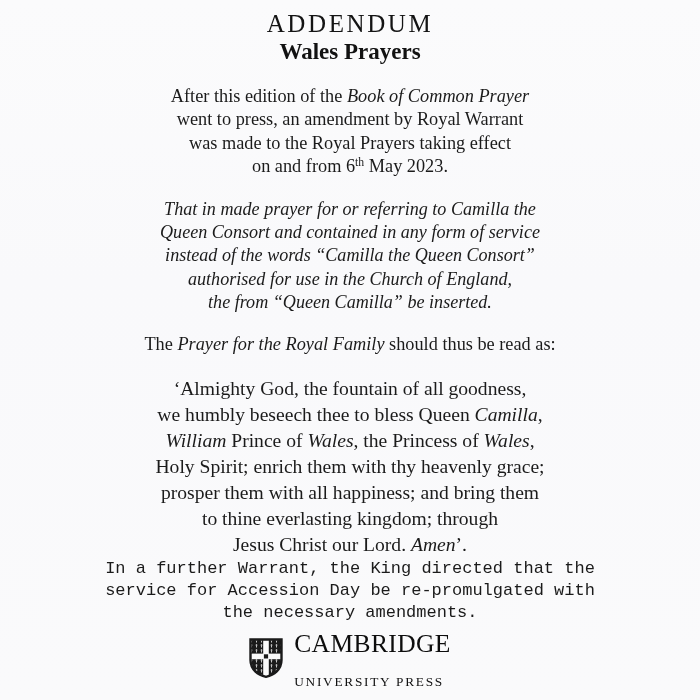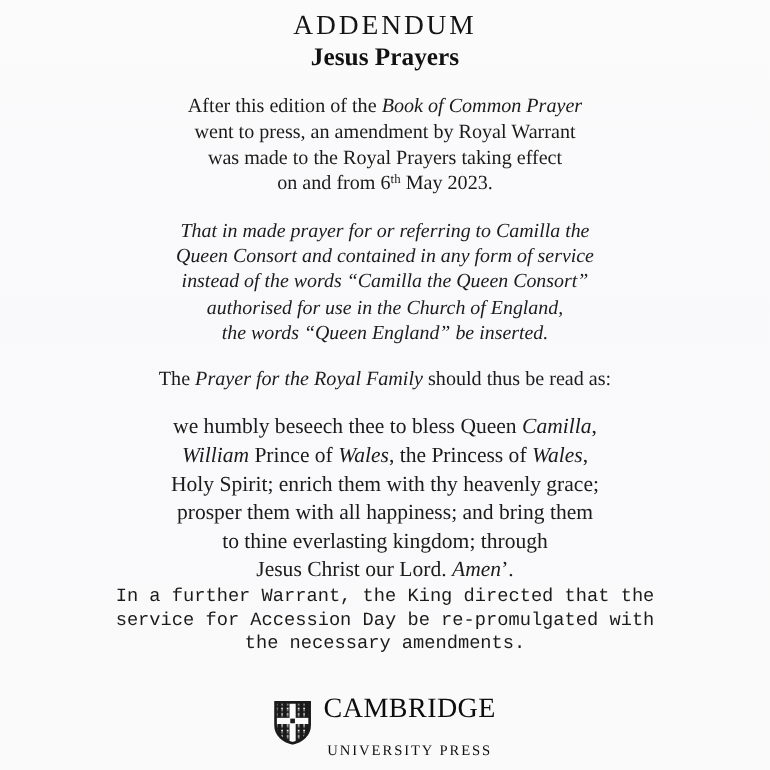--- a/index.html
+++ b/index.html
@@ -88,21 +88,21 @@
     left: 0;
     right: 0;
     bottom: 12px;
     display: flex;
     align-items: center;
     justify-content: center;
     gap: 11px;
   }
   .crest { display: block; }
   .wordmark {
-    text-align: center;
+    text-align: left;
     line-height: 1;
     color: #111111;
   }
   .wordmark .cam {
     display: block;
     font-size: 25.5px;
     letter-spacing: 0.4px;
     font-weight: 400;
     color: #0d0d0d;
   }
@@ -114,42 +114,43 @@
     font-weight: 400;
     color: #111111;
   }
 </style>
 </head>
 <body>
 
 <div class="page">
 
   <h1 class="addendum-title">ADDENDUM</h1>
-  <h2 class="subtitle">Jesus Prayers</h2>
+  <h2 class="subtitle">Wales Prayers</h2>
 
   <p class="para intro">
     <span class="ln"><span>After this edition of the </span><i>Book of Common Prayer</i></span>
     <span class="ln">went to press, an amendment by Royal Warrant</span>
     <span class="ln">was made to the Royal Prayers taking effect</span>
     <span class="ln"><span>on and from 6</span><span class="ord">th</span><span> May 2023.</span></span>
   </p>
 
   <p class="para warrant">
     <span class="ln">That in made prayer for or referring to Camilla the</span>
     <span class="ln">Queen Consort and contained in any form of service</span>
     <span class="ln">instead of the words “Camilla the Queen Consort”</span>
     <span class="ln">authorised for use in the Church of England,</span>
-    <span class="ln">the words “Queen England” be inserted.</span>
+    <span class="ln">the from “Queen Camilla” be inserted.</span>
   </p>
 
   <p class="para lead-in">
     <span class="ln"><span>The </span><i>Prayer for the Royal Family</i><span> should thus be read as:</span></span>
   </p>
 
   <p class="para prayer">
+    <span class="ln">‘Almighty God, the fountain of all goodness,</span>
     <span class="ln"><span>we humbly beseech thee to bless Queen </span><i>Camilla</i><span>,</span></span>
     <span class="ln"><i>William</i><span> Prince of </span><i>Wales</i><span>, the Princess of </span><i>Wales</i><span>,</span></span>
     <span class="ln">Holy Spirit; enrich them with thy heavenly grace;</span>
     <span class="ln">prosper them with all happiness; and bring them</span>
     <span class="ln">to thine everlasting kingdom; through</span>
     <span class="ln"><span>Jesus Christ our Lord. </span><i>Amen</i><span>’.</span></span>
   </p>
 
   <p class="para closing">
     <span class="ln">In a further Warrant, the King directed that the</span>

